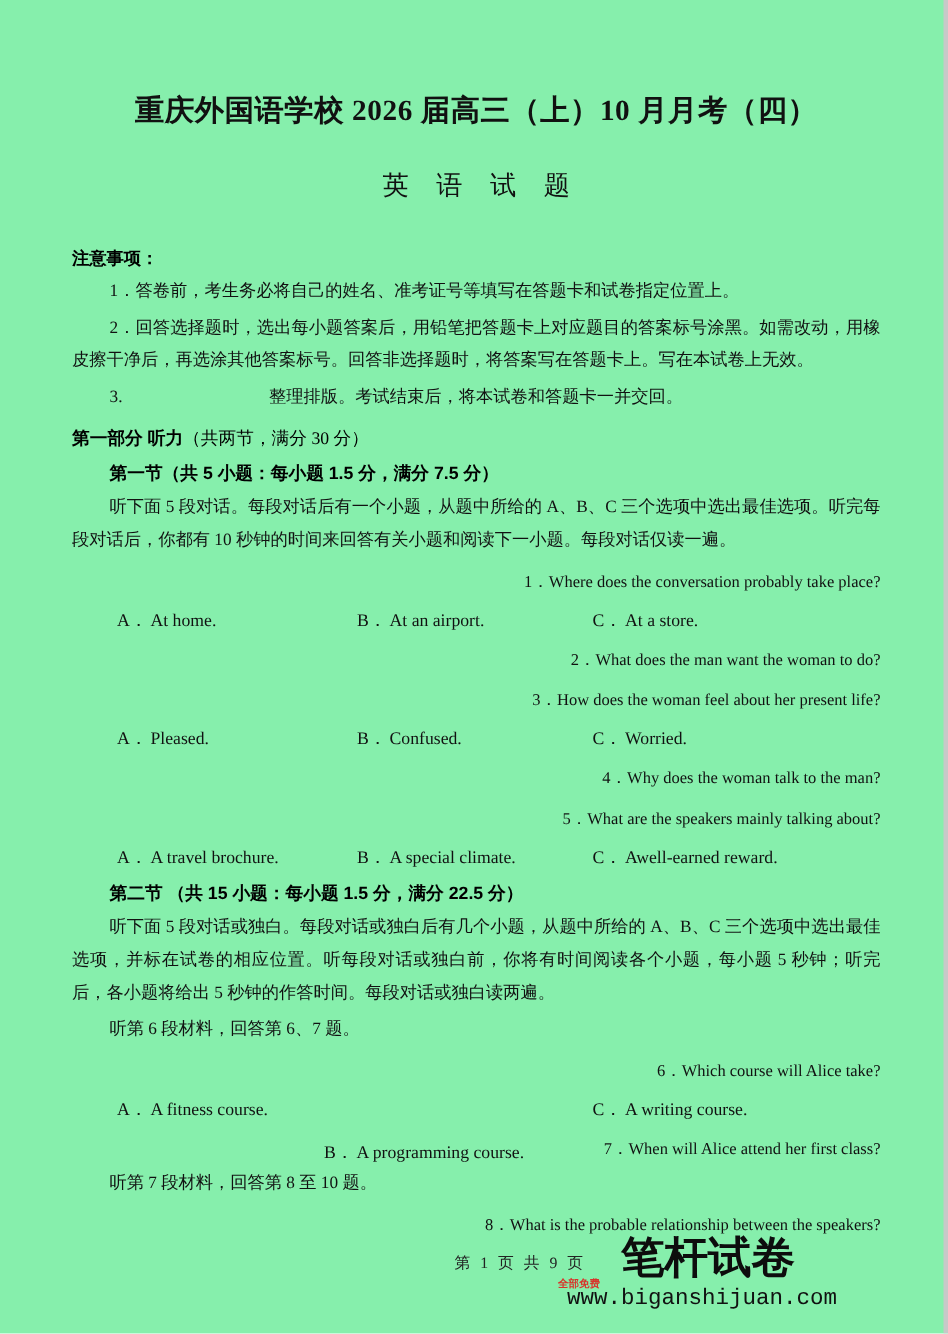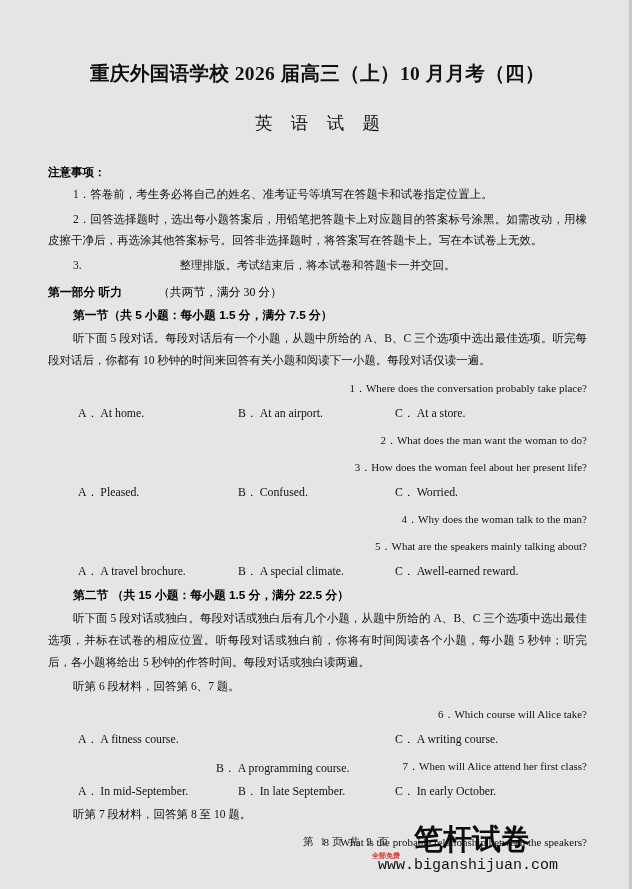--- a/index.html
+++ b/index.html
@@ -4,21 +4,21 @@
 <style>
   html, body {
     margin: 0;
     padding: 0;
     background: #ffffff;
   }
   .page {
     position: relative;
     width: 632px;
     height: 889px;
-    background: #e5e5e5;
+    background: #86efac;
     box-sizing: border-box;
     overflow: hidden;
     font-family: "Liberation Serif", "DejaVu Serif", serif;
     color: #1a1a1a;
     border-right: 3px solid #c8c8c8;
   }
   .content {
     position: absolute;
     left: 48px;
     right: 42px;
@@ -73,21 +73,20 @@
   .sec-head {
     font-size: 11.8px;
     font-weight: bold;
     font-family: "Liberation Sans", "DejaVu Sans", sans-serif;
     margin-top: 9px;
     color: #000;
   }
   .sec-head .light {
     font-weight: normal;
     font-family: "Liberation Serif", "DejaVu Serif", serif;
-    padding-left: 36px;
   }
   .sub-head {
     font-size: 11.8px;
     font-weight: bold;
     font-family: "Liberation Sans", "DejaVu Sans", sans-serif;
     margin-top: 7px;
     margin-left: 25px;
     color: #000;
   }
 
@@ -261,25 +260,20 @@
     </div>
     <div class="q-options tight">
       <span class="opt opt-a"><span class="opt-label">A．</span><span>A fitness course.</span></span>
       <span class="opt opt-b"><span class="opt-label">B．</span><span>A programming course.</span></span>
       <span class="opt opt-c"><span class="opt-label">C．</span><span>A writing course.</span></span>
     </div>
 
     <div class="q-stem">
       <span class="q-num">7．</span><span>When will Alice attend her first class?</span>
     </div>
-    <div class="q-options">
-      <span class="opt opt-a"><span class="opt-label">A．</span><span>In mid-September.</span></span>
-      <span class="opt opt-b"><span class="opt-label">B．</span><span>In late September.</span></span>
-      <span class="opt opt-c"><span class="opt-label">C．</span><span>In early October.</span></span>
-    </div>
 
     <div class="listen-line">听第 7 段材料，回答第 8 至 10 题。</div>
 
     <div class="q-stem">
       <span class="q-num">8．</span><span>What is the probable relationship between the speakers?</span>
     </div>
 
   </div>
 
   <div class="footer">

